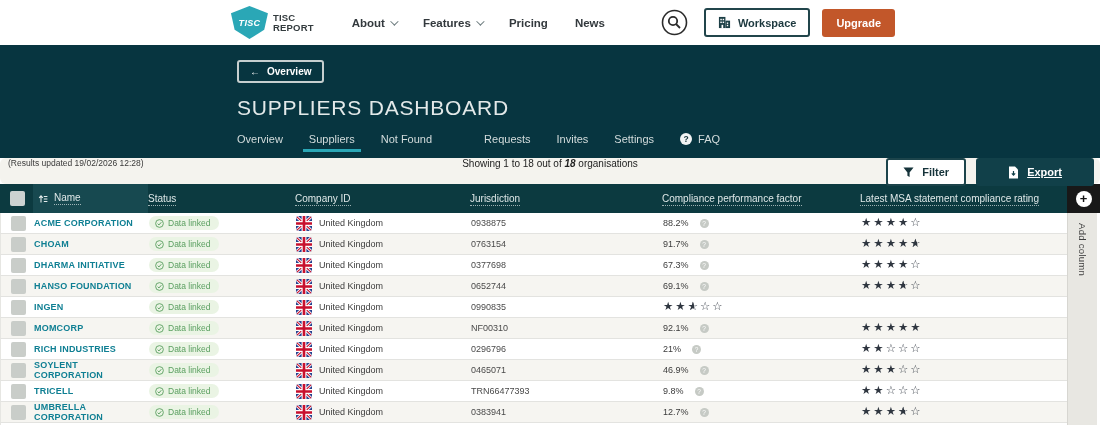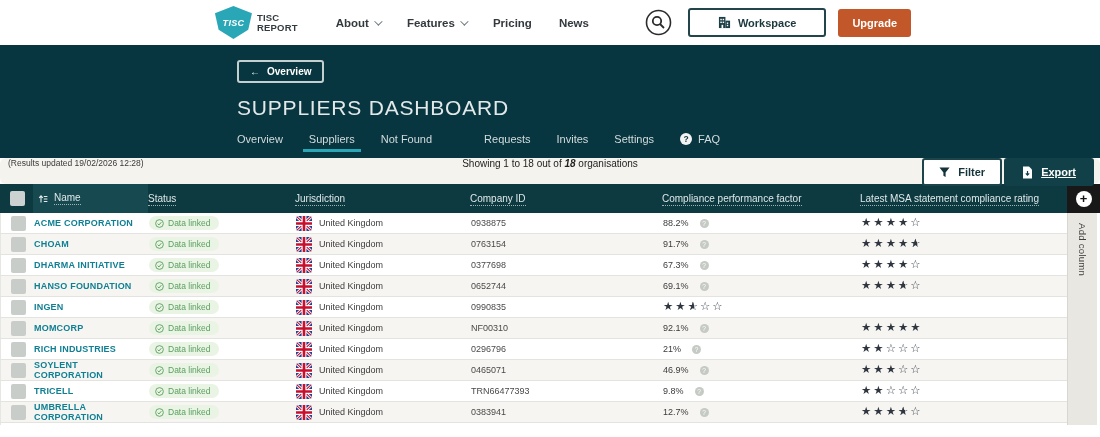--- a/index.html
+++ b/index.html
@@ -14,21 +14,21 @@
     clip-path:polygon(50% 0,100% 22%,90% 72%,50% 100%,10% 72%,0 22%);
     display:flex; align-items:center; justify-content:center;
     font-size:9px; font-weight:800; font-style:italic; letter-spacing:.3px; }
   .logo-text { font-size:9.5px; font-weight:800; color:#333b3e; line-height:1.05; letter-spacing:.2px; }
   .nav { display:flex; align-items:center; gap:27px; }
   .nav-item { font-size:11.5px; font-weight:700; color:#33393d; display:flex; align-items:center; gap:5px; cursor:pointer; }
   .chev { width:6px; height:6px; border-right:1.6px solid #6b7a7d; border-bottom:1.6px solid #6b7a7d;
     transform:rotate(45deg) translateY(-2px); display:inline-block; }
   .search-btn { margin-left:56px; display:flex; align-items:center; }
   .ws-btn { margin-left:16px; display:flex; align-items:center; gap:7px; background:#fff;
-    border:2px solid #21454b; border-radius:3px; padding:6px 28px;
+    border:2px solid #21454b; border-radius:3px; padding:6px 12px;
     font-size:11px; font-weight:700; color:#1c383e; cursor:pointer; }
   .upgrade-btn { margin-left:12px; background:var(--upgrade_orange); color:#fff; border:none;
     border-radius:3px; padding:8px 14px; font-size:11px; font-weight:700; cursor:pointer; }
 
   
   .banner { height:113px; background:var(--banner_bg); padding:15px 0 0 237px; }
   .back-btn { display:inline-flex; align-items:center; gap:7px; border:2px solid #c6cfcf; border-radius:3px;
     padding:4px 11px; color:#fff; font-size:10px; font-weight:700; background:transparent; cursor:pointer; }
   .banner-title { margin-top:13px; font-size:21px; font-weight:500; color:#e3e9e9; letter-spacing:.8px; }
   .tabs { margin-top:13px; display:flex; align-items:center; gap:26px; }
@@ -39,25 +39,25 @@
   .tabs .tab:nth-child(4) { margin-left:26px; }
   .q-circle { width:12px; height:12px; border-radius:50%; background:#f2f4f4; color:#143238;
     font-size:8.5px; font-weight:800; display:inline-flex; align-items:center; justify-content:center; }
 
   
   .toolbar { height:26px; background:var(--toolbar_bg); display:flex; align-items:flex-start;
     padding:0 6px 0 8px; position:relative;border-radius:6px; }
   .results-updated { font-size:8.5px; color:#3a3a3a; }
   .showing { position:absolute; left:50%; transform:translateX(-50%); font-size:10px; color:#222; }
   .showing b { font-weight:700;font-style:italic; }
-  .toolbar-actions { margin-left:auto; display:flex; gap:2px; }
+  .toolbar-actions { margin-left:auto; display:flex; gap:10px; }
   .filter-btn { display:flex; align-items:center; gap:8px; background:#fff; border:2px solid #1c444b;
     border-radius:3px; padding:6px 15px; font-size:11px; font-weight:700; color:#15333a; cursor:pointer; }
   .export-btn { display:flex; align-items:center; gap:8px; background:#114049; border:none;
-    border-radius:3px; padding:7px 18px; font-size:11px; font-weight:700; color:#fff; cursor:pointer;text-decoration:underline; }
+    border-radius:3px; padding:7px 32px; font-size:11px; font-weight:700; color:#fff; cursor:pointer;text-decoration:underline; }
 
   
   .main { display:flex; height:241px; }
   .table-wrap { flex:1; overflow:hidden; }
   .thead, .trow { display:grid; grid-template-columns:33px 115px 147px 175px 192px 198px 1fr; align-items:center; }
   .thead { height:29px; background:var(--table_header_bg); color:#dfe8e8; font-size:10px; }
   .th-label { border-bottom:1px dotted rgba(255,255,255,.6); padding-bottom:1px; cursor:pointer; }
   .th-name-cell { background:var(--sorted_cell_bg); height:100%; display:flex; align-items:center; gap:6px; padding-left:5px; }
   .checkbox { width:15px; height:15px; background:#c9cdc9; border-radius:2px; margin-left:10px; cursor:pointer; }
   .thead .checkbox { background:#ccd2d1; }
@@ -178,22 +178,22 @@
       <div class="th-name-cell">
         <svg width="10" height="10" viewBox="0 0 10 10">
           <path d="M3 8.5 V2 M1.2 3.8 L3 1.8 L4.8 3.8" stroke="#e6eded" stroke-width="1.1" fill="none"></path>
           <rect x="5.8" y="2" width="3.6" height="1" fill="#e6eded"></rect>
           <rect x="5.8" y="4.5" width="3.6" height="1" fill="#e6eded"></rect>
           <rect x="5.8" y="7" width="3.6" height="1" fill="#e6eded"></rect>
         </svg>
         <span class="th-label">Name</span>
       </div>
       <div><span class="th-label">Status</span></div>
+      <div><span class="th-label">Company ID</span></div>
       <div><span class="th-label">Jurisdiction</span></div>
-      <div><span class="th-label">Company ID</span></div>
       <div><span class="th-label">Compliance performance factor</span></div>
       <div><span class="th-label">Latest MSA statement compliance rating</span></div>
     </div>
     <div id="table-body">
   <div class="trow">
     <div>
             <div class="checkbox"></div>
           </div>
     <div class="cell-name">ACME CORPORATION</div>
     <div>

